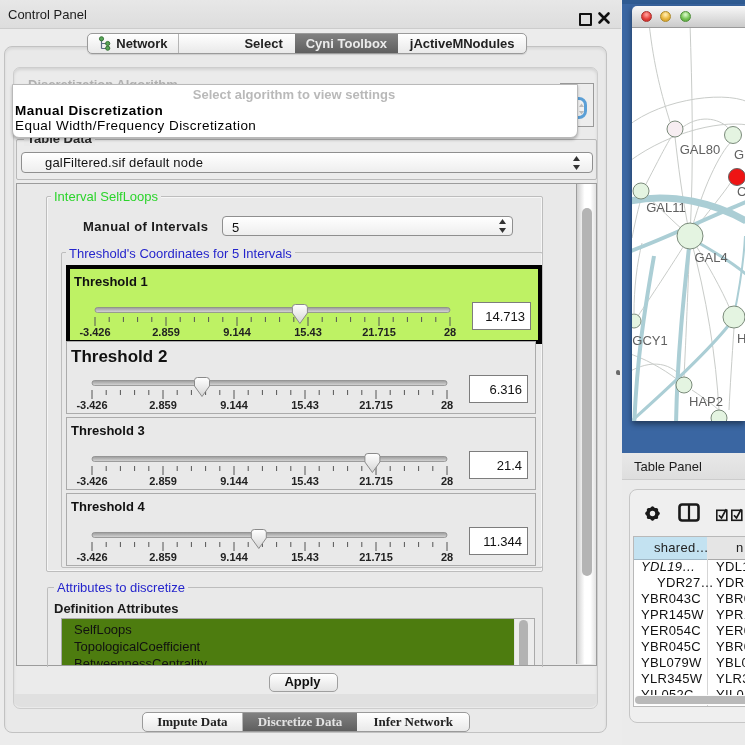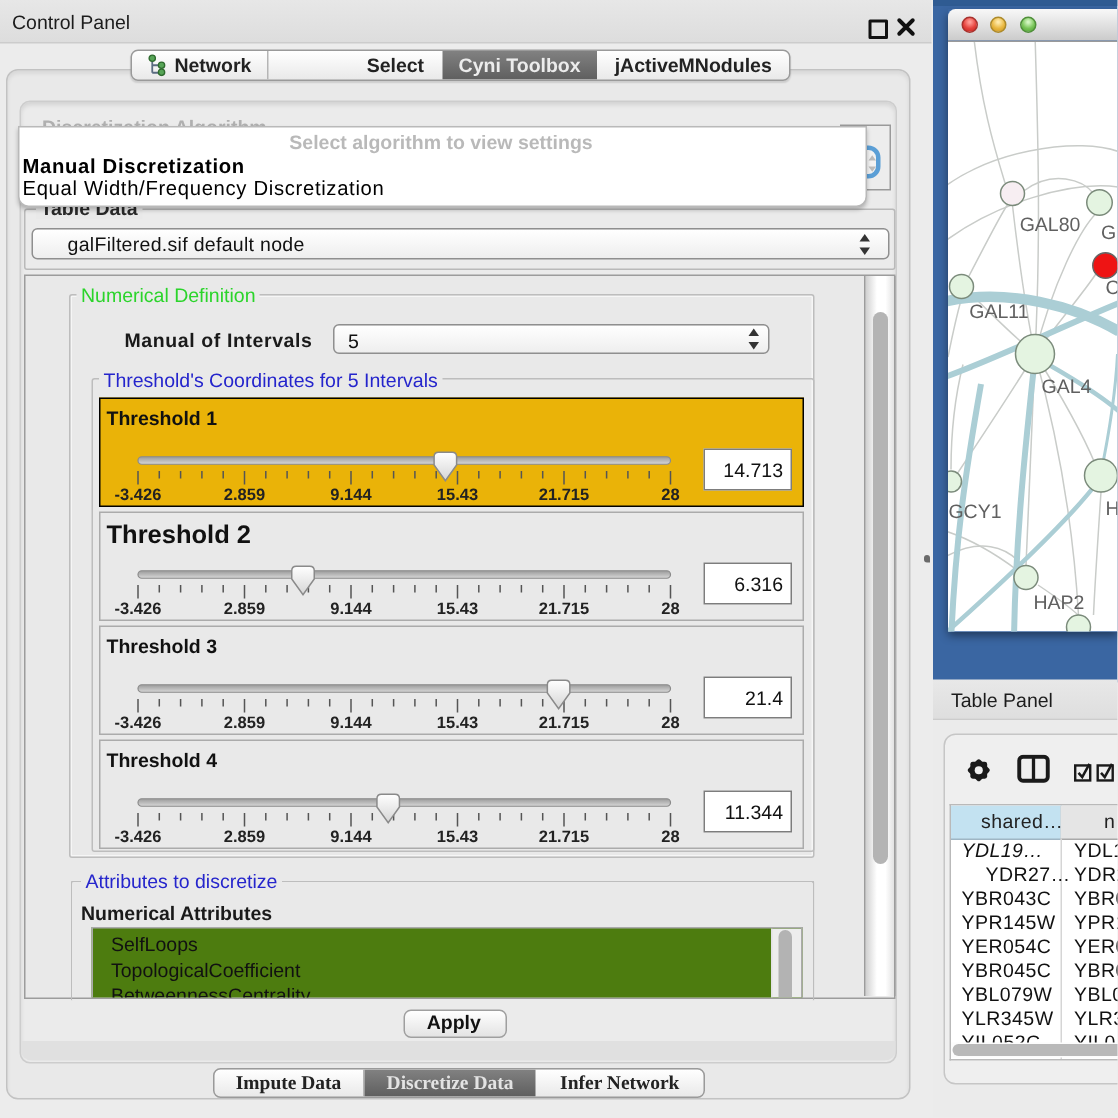--- a/index.html
+++ b/index.html
@@ -61,35 +61,35 @@
 <div class="abs txt" style="left:12px;top:87px;width:564px;text-align:center;font-size:13px;font-weight:bold;color:#b9b9b9;">Select algorithm to view settings</div>
 <div class="abs txt" style="left:15px;top:103px;font-size:13.5px;letter-spacing:0.45px;font-weight:bold;color:#000;">Manual Discretization</div>
 <div class="abs txt" style="left:15px;top:118px;font-size:13.5px;letter-spacing:0.45px;color:#000;">Equal Width/Frequency Discretization</div>
 
 <div class="abs" style="left:16px;top:183px;width:579px;height:481px;border:1px solid #9c9c9c;background:#e9e9e9;"></div>
 
 <div class="abs" style="left:576px;top:184px;width:19px;height:480px;background:linear-gradient(90deg,#cfcfcf,#ffffff 40%,#ffffff 70%,#e2e2e2);border-left:1px solid #9c9c9c;border-right:1px solid #9c9c9c;"></div>
 <div class="abs" style="left:582px;top:208px;width:10px;height:368px;background:#b4b4b4;border-radius:5px;"></div>
 
 <div class="abs" style="left:46px;top:196px;width:495px;height:374px;border:1px solid #bdbdbd;border-radius:2px;box-shadow:inset 0 0 0 1px #f6f6f6;"></div>
-<div class="abs txt" style="left:51px;top:189px;font-size:13px;color:#2bd42b;background:#e9e9e9;padding:0 3px;">Numerical Definition</div>
+<div class="abs txt" style="left:51px;top:189px;font-size:13px;color:#2bd42b;background:#e9e9e9;padding:0 3px;">Interval SelfLoops</div>
 
 <div class="abs txt" style="left:83px;top:219px;font-size:13px;letter-spacing:0.4px;font-weight:bold;color:#1a1a1a;">Manual of Intervals</div>
 <div class="abs" style="left:222px;top:216px;width:289px;height:18px;background:linear-gradient(#ffffff,#eeeeee);border:1px solid #8f8f8f;border-radius:4px;"></div>
 <div class="abs txt" style="left:232px;top:220px;font-size:13px;color:#111;">5</div>
 <svg class="abs" style="left:498px;top:218px;" width="9" height="16" viewBox="0 0 9 16">
 <path d="M4.5 1 L8 6 L1 6 Z" fill="#333"></path>
     <path d="M4.5 15 L8 10 L1 10 Z" fill="#333"></path>
 </svg>
 
 <div class="abs" style="left:61px;top:252px;width:480px;height:314px;border:1px solid #bdbdbd;border-radius:2px;"></div>
 <div class="abs txt" style="left:66px;top:246px;font-size:13px;color:#2525cc;background:#e9e9e9;padding:0 3px;">Threshold's Coordinates for 5 Intervals</div>
 
 <div id="thresholds">
-    <div class="abs" style="left:66px;top:265px;width:468px;height:71px;border:1px solid #000000;background:#eab308;">
+    <div class="abs" style="left:66px;top:265px;width:468px;height:71px;border:4px solid #000000;background:#bef264;">
       <div style="position:absolute;left:4px;top:5px;font-size:13px;font-weight:bold;color:#111;">Threshold 1</div>
       <svg width="470" height="73" viewBox="0 0 470 73" style="position:absolute;left:0;top:0;">
         <rect x="25" y="38.5" width="355" height="5" rx="2.5" fill="url(#trk0)" stroke="#8a8a8a" stroke-width="0.8"></rect>
         <defs>
           <linearGradient id="trk0" x1="0" y1="0" x2="0" y2="1">
             <stop offset="0" stop-color="#9a9a9a"></stop>
             <stop offset="1" stop-color="#d8d8d8"></stop>
           </linearGradient>
         </defs>
         <line x1="25" y1="48" x2="25" y2="57" stroke="#555" stroke-width="1"></line>
@@ -287,21 +287,21 @@
             <stop offset="1" stop-color="#d5d5d5"></stop>
           </linearGradient>
         </defs>
       </svg>
       <div style="position:absolute;left:402px;top:33px;width:59px;height:28px;background:#fff;border:1px solid #7d7d7d;font-size:13px;color:#111;text-align:right;line-height:28px;padding-right:5px;box-sizing:border-box;">11.344</div>
     </div>
   </div>
 
 <div class="abs" style="left:47px;top:587px;width:494px;height:79px;border:1px solid #bdbdbd;border-top-left-radius:2px;border-top-right-radius:2px;border-bottom:none;"></div>
 <div class="abs txt" style="left:54px;top:580px;font-size:13px;color:#2525cc;background:#e9e9e9;padding:0 3px;">Attributes to discretize</div>
-<div class="abs txt" style="left:54px;top:601px;font-size:13px;font-weight:bold;color:#1a1a1a;">Numerical Attributes</div>
+<div class="abs txt" style="left:54px;top:601px;font-size:13px;font-weight:bold;color:#1a1a1a;">Definition Attributes</div>
 
 <div class="abs" style="left:61px;top:618px;width:472px;height:46px;background:#4d7c0f;border:1px solid #aaaaaa;border-bottom:none;overflow:hidden;">
   <div style="position:absolute;left:12px;top:3px;font-size:13px;color:#111;">SelfLoops</div>
   <div style="position:absolute;left:12px;top:20px;font-size:13px;color:#111;">TopologicalCoefficient</div>
   <div style="position:absolute;left:12px;top:37px;font-size:13px;color:#111;">BetweennessCentrality</div>
   <div style="position:absolute;right:0;top:0;width:19px;height:100%;background:#ededed;border-left:1px solid #e2e2e2;"></div>
     <div style="position:absolute;right:6px;top:1px;width:9px;height:60px;background:#b3b3b3;border-radius:5px;"></div>
 </div>
 
 <div class="abs" style="left:269px;top:673px;width:67px;height:17px;background:linear-gradient(#ffffff,#e3e3e3);border:1px solid #9f9f9f;border-radius:5px;"></div>

